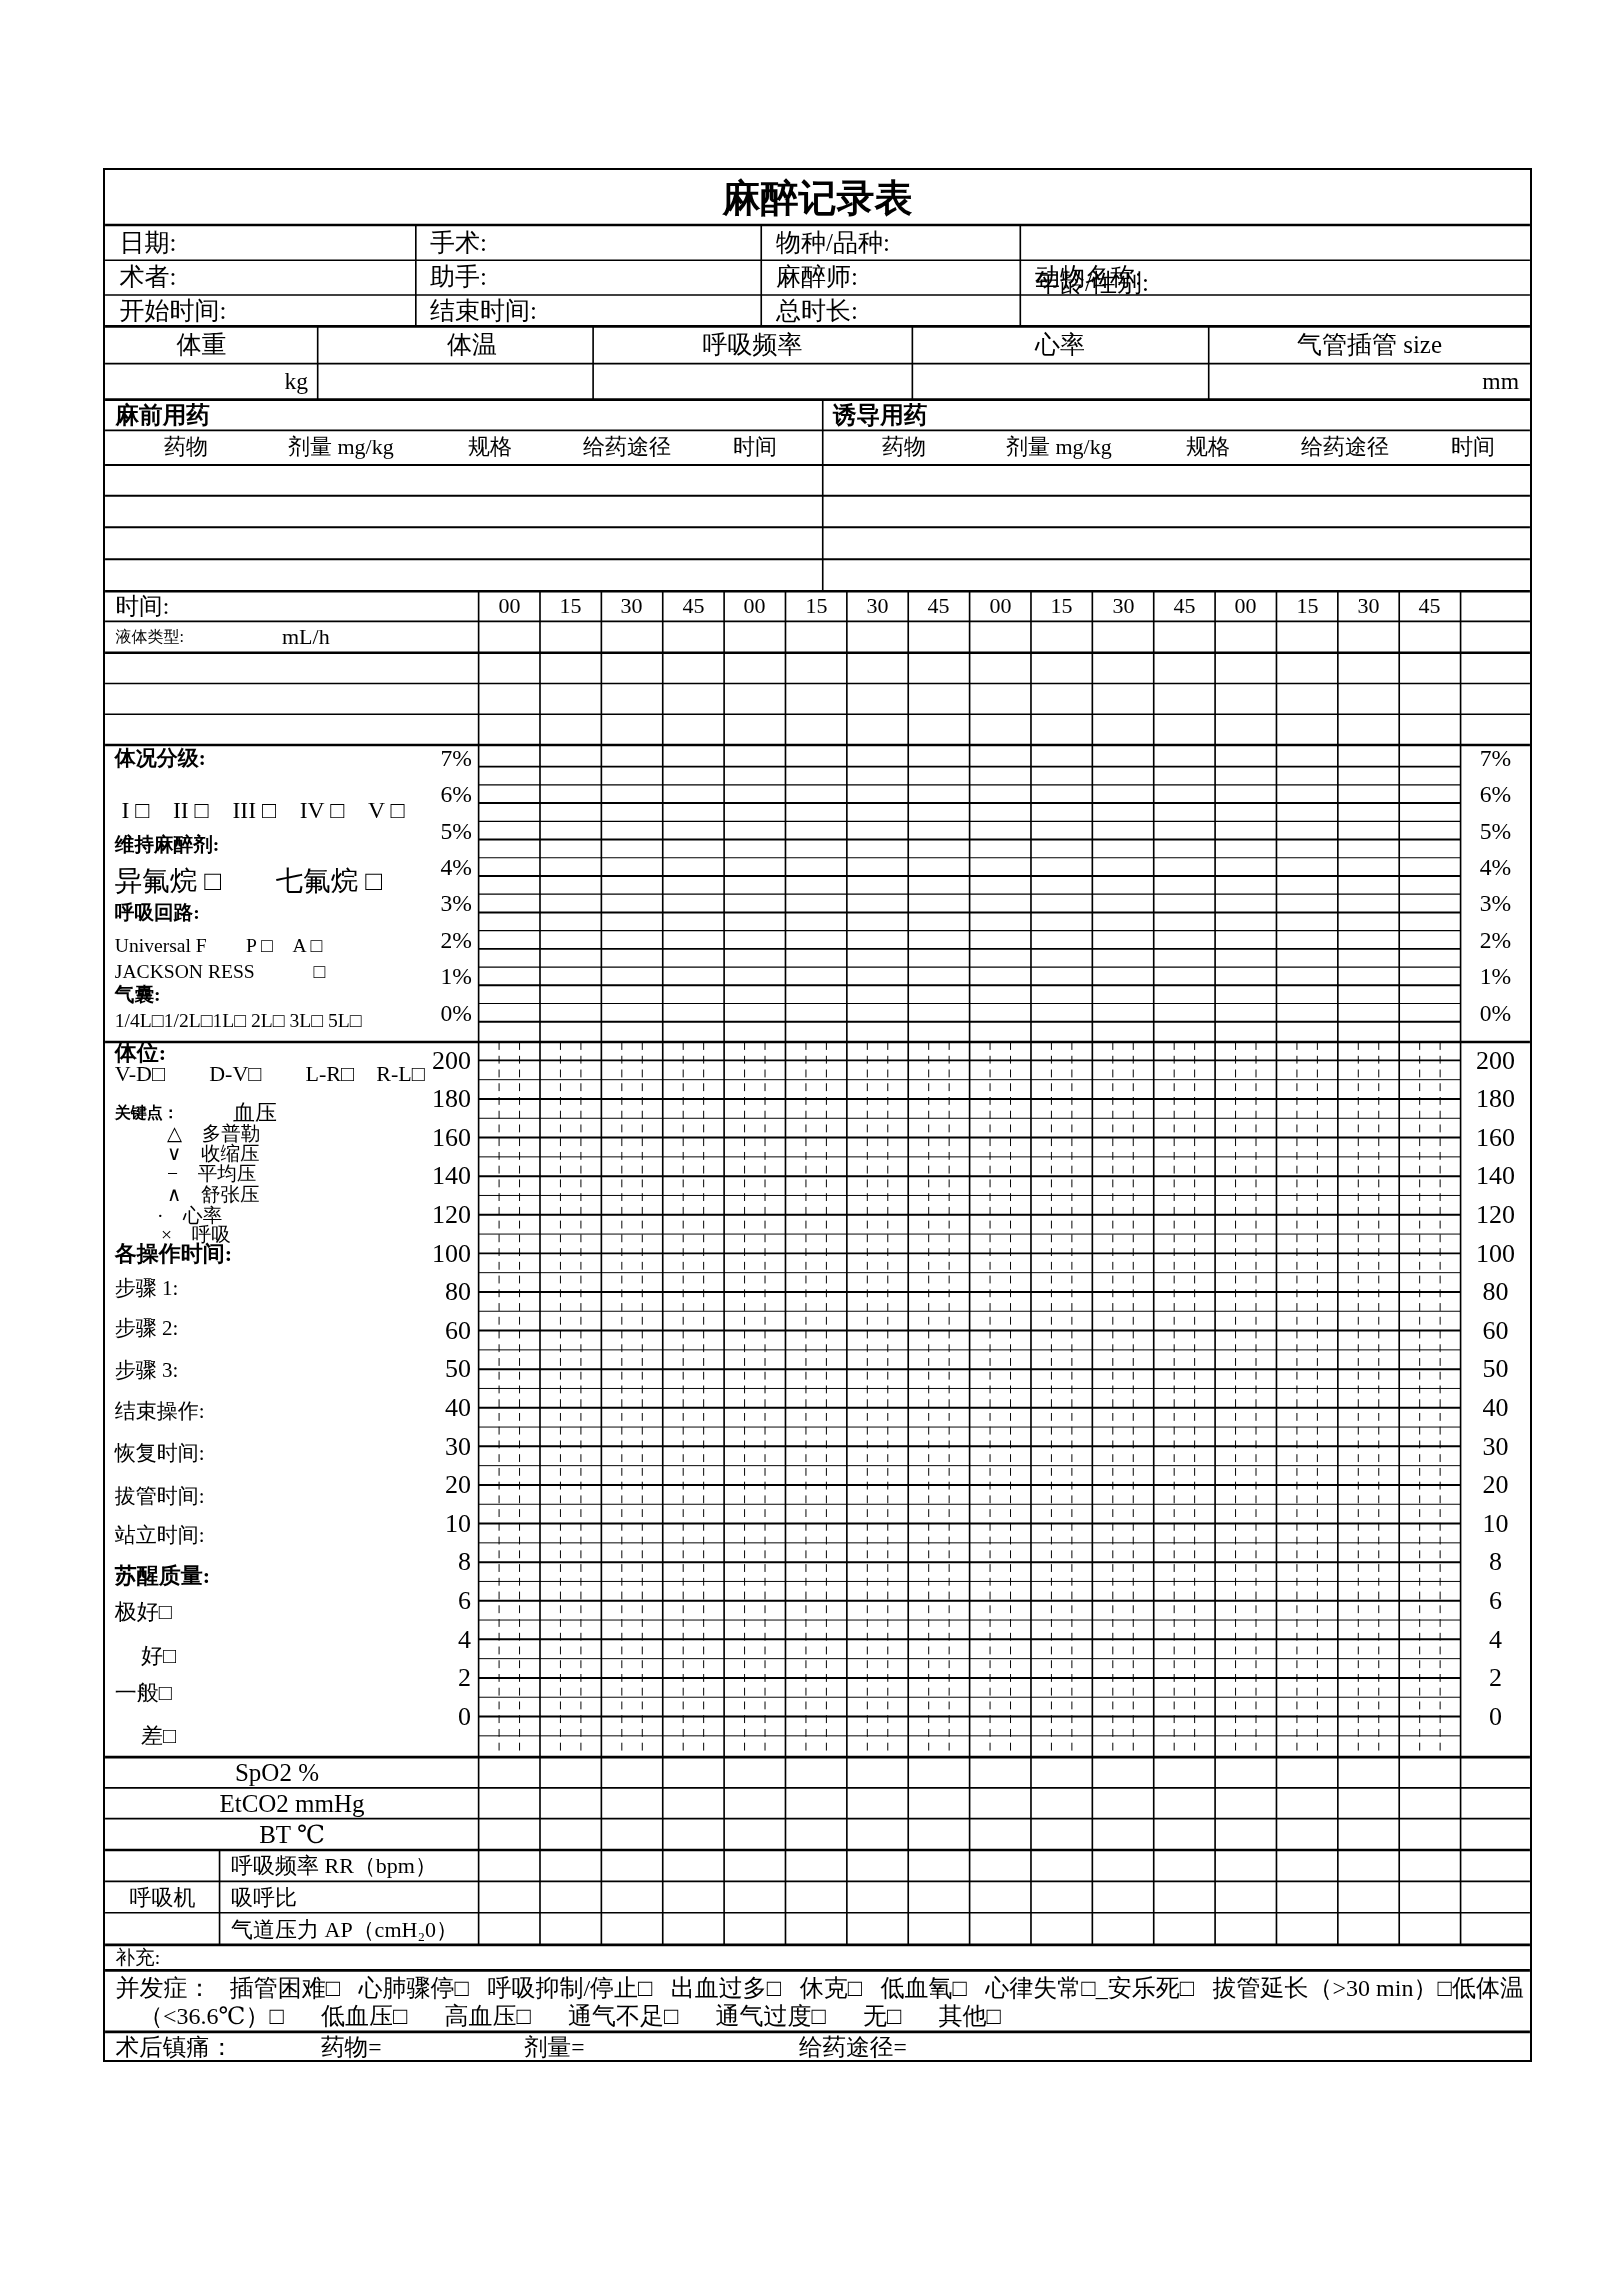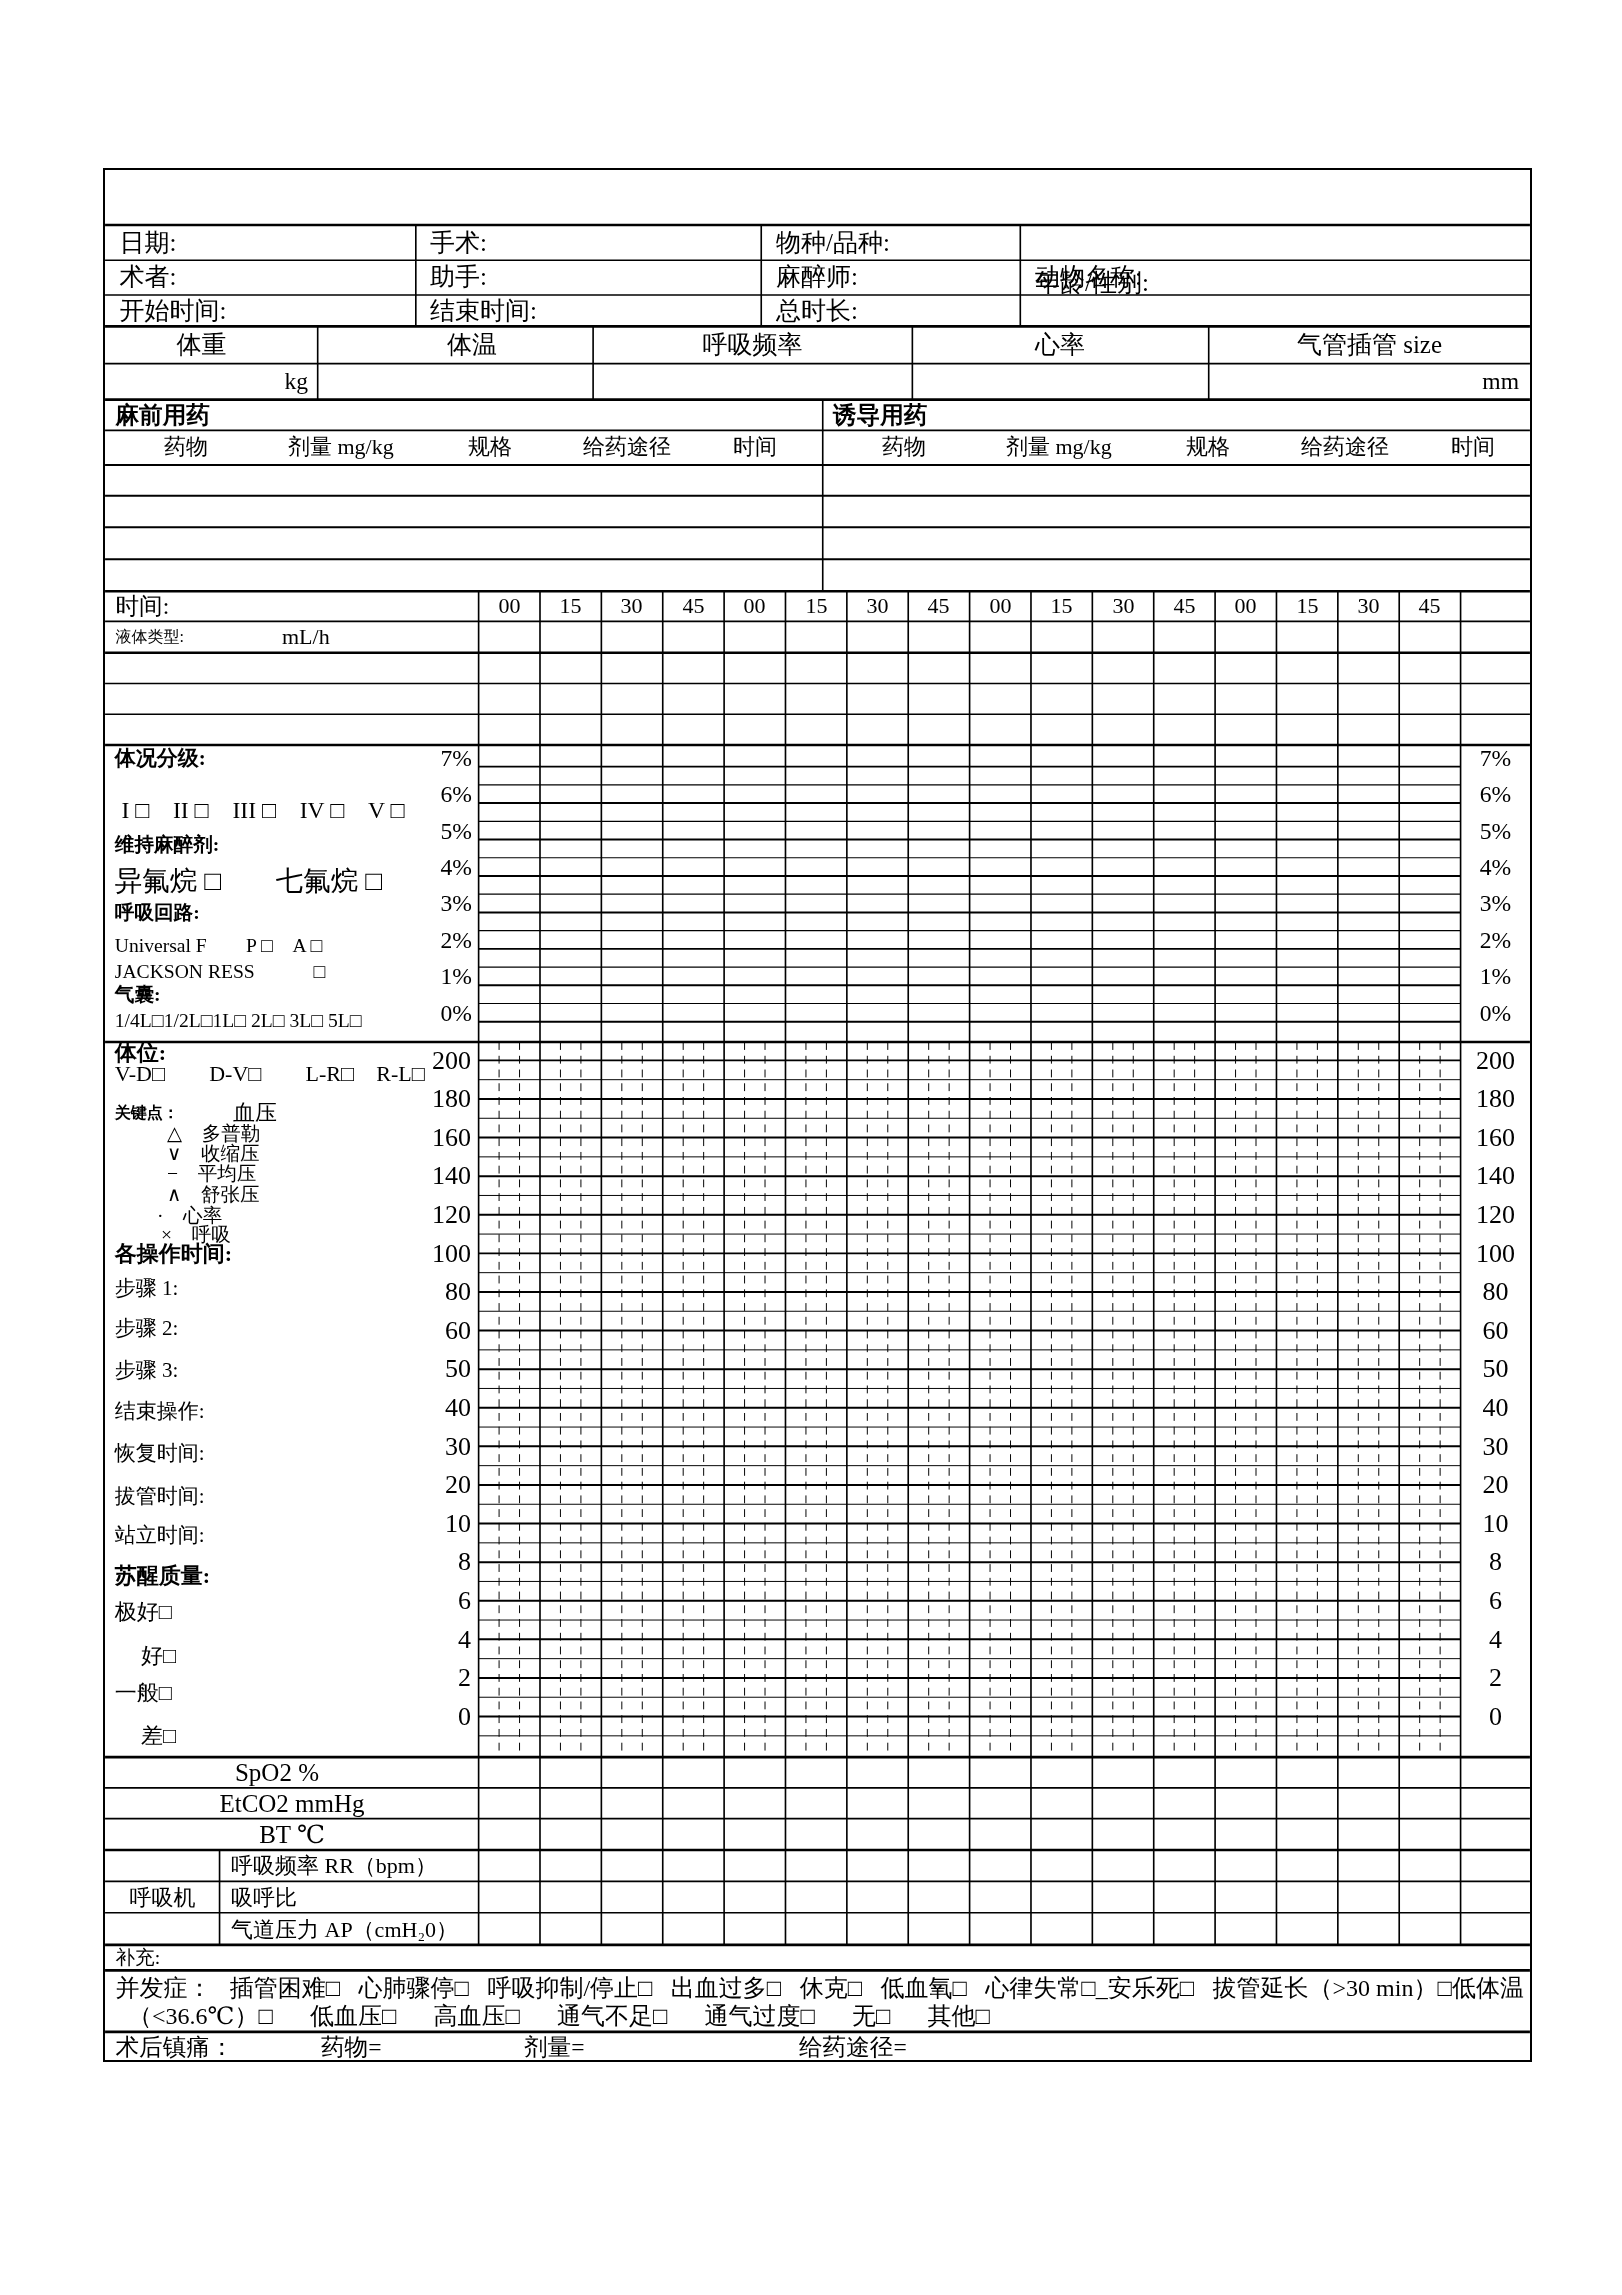--- a/index.html
+++ b/index.html
@@ -152,20 +152,21 @@
         <line x1="1728.0208333333333" y1="1333" x2="1728.0208333333333" y2="2426" stroke="#000" stroke-width="1.5" stroke-dasharray="12 9"></line>
         <line x1="1759.2916666666667" y1="1333" x2="1759.2916666666667" y2="2426" stroke="#000" stroke-width="1.5" stroke-dasharray="12 9"></line>
         <line x1="1821.8333333333333" y1="1333" x2="1821.8333333333333" y2="2426" stroke="#000" stroke-width="1.5" stroke-dasharray="12 9"></line>
         <line x1="1853.1041666666667" y1="1333" x2="1853.1041666666667" y2="2426" stroke="#000" stroke-width="1.5" stroke-dasharray="12 9"></line>
         <line x1="1915.6458333333333" y1="1333" x2="1915.6458333333333" y2="2426" stroke="#000" stroke-width="1.5" stroke-dasharray="12 9"></line>
         <line x1="1946.9166666666667" y1="1333" x2="1946.9166666666667" y2="2426" stroke="#000" stroke-width="1.5" stroke-dasharray="12 9"></line>
         <line x1="2009.4583333333333" y1="1333" x2="2009.4583333333333" y2="2426" stroke="#000" stroke-width="1.5" stroke-dasharray="12 9"></line>
         <line x1="2040.7291666666667" y1="1333" x2="2040.7291666666667" y2="2426" stroke="#000" stroke-width="1.5" stroke-dasharray="12 9"></line>
       </svg>
 
+    <div class="t b ctr" style="left:0;top:29px;width:1425px;font-size:38px;">麻醉记录表</div>
 
     <div class="t" style="left:14.4px;top:73px;font-size:25px;">日期:</div>
     <div class="t" style="left:325px;top:73px;font-size:25px;">手术:</div>
     <div class="t" style="left:671px;top:73px;font-size:25px;">物种/品种:</div>
     <div class="t" style="left:930px;top:73px;font-size:25px;margin-top:40px;">年龄/性别:</div>
     <div class="t" style="left:14.4px;top:107px;font-size:25px;">术者:</div>
     <div class="t" style="left:325px;top:107px;font-size:25px;">助手:</div>
     <div class="t" style="left:671px;top:107px;font-size:25px;">麻醉师:</div>
     <div class="t" style="left:930px;top:107px;font-size:25px;">动物名称:</div>
     <div class="t" style="left:14.4px;top:141px;font-size:25px;">开始时间:</div>
@@ -202,21 +203,21 @@
       <span>并发症：</span>
     <span>插管困难□</span>
         <span>心肺骤停□</span>
         <span>呼吸抑制/停止□</span>
         <span>出血过多□</span>
         <span>休克□</span>
         <span>低血氧□</span>
         <span>心律失常□_安乐死□</span>
         <span>拔管延长（&gt;30 min）□低体温</span>
       </div>
-    <div class="row" style="left:23px;top:1846px;gap:37px;font-size:24px;">
+    <div class="row" style="left:34px;top:1846px;gap:37px;font-size:24px;">
         <span>（&lt;36.6℃）□</span>
         <span>低血压□</span>
         <span>高血压□</span>
         <span>通气不足□</span>
         <span>通气过度□</span>
         <span>无□</span>
         <span>其他□</span>
       </div>
 
     <div class="t" style="left:10.5px;top:1877px;font-size:23.6px;">术后镇痛：</div>

